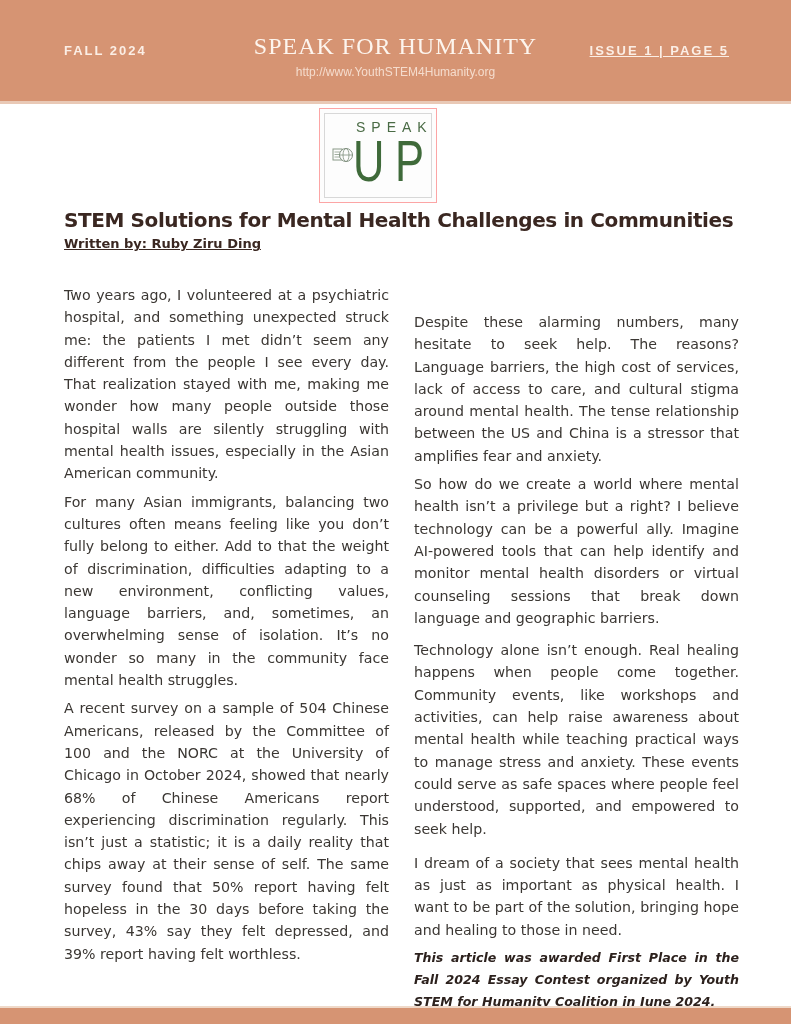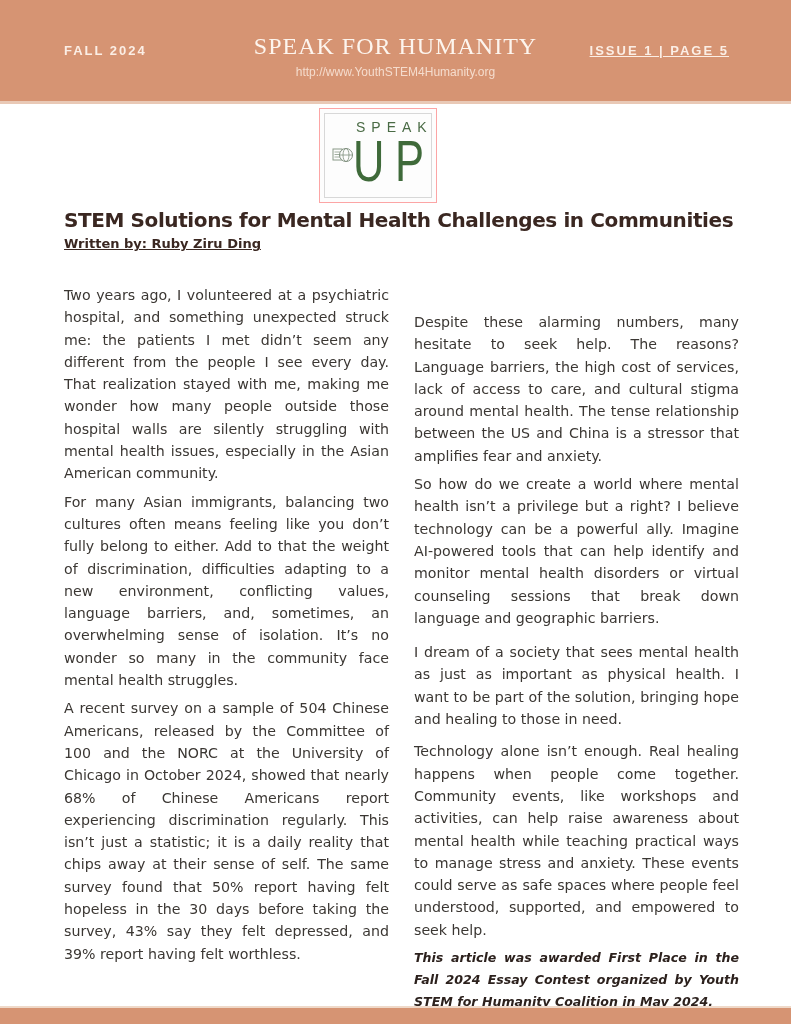--- a/index.html
+++ b/index.html
@@ -67,18 +67,18 @@
 
 <div class="col col-left">
   <p>Two years ago, I volunteered at a psychiatric hospital, and something unexpected struck me: the patients I met didn’t seem any different from the people I see every day. That realization stayed with me, making me wonder how many people outside those hospital walls are silently struggling with mental health issues, especially in the Asian American community.</p>
   <p>For many Asian immigrants, balancing two cultures often means feeling like you don’t fully belong to either. Add to that the weight of discrimination, difficulties adapting to a new environment, conflicting values, language barriers, and, sometimes, an overwhelming sense of isolation. It’s no wonder so many in the community face mental health struggles.</p>
   <p>A recent survey on a sample of 504 Chinese Americans, released by the Committee of 100 and the NORC at the University of Chicago in October 2024, showed that nearly 68% of Chinese Americans report experiencing discrimination regularly. This isn’t just a statistic; it is a daily reality that chips away at their sense of self. The same survey found that 50% report having felt hopeless in the 30 days before taking the survey, 43% say they felt depressed, and 39% report having felt worthless.</p>
 </div>
 
 <div class="col col-right">
   <p>Despite these alarming numbers, many hesitate to seek help. The reasons? Language barriers, the high cost of services, lack of access to care, and cultural stigma around mental health. The tense relationship between the US and China is a stressor that amplifies fear and anxiety.</p>
   <p>So how do we create a world where mental health isn’t a privilege but a right? I believe technology can be a powerful ally. Imagine AI-powered tools that can help identify and monitor mental health disorders or virtual counseling sessions that break down language and geographic barriers.</p>
+  <p style="margin-top:10px">Technology alone isn’t enough. Real healing happens when people come together. Community events, like workshops and activities, can help raise awareness about mental health while teaching practical ways to manage stress and anxiety. These events could serve as safe spaces where people feel understood, supported, and empowered to seek help.</p>
   <p style="margin-top:12px">I dream of a society that sees mental health as just as important as physical health.  I want to be part of the solution, bringing hope and healing to those in need.</p>
-  <p style="margin-top:10px">Technology alone isn’t enough. Real healing happens when people come together. Community events, like workshops and activities, can help raise awareness about mental health while teaching practical ways to manage stress and anxiety. These events could serve as safe spaces where people feel understood, supported, and empowered to seek help.</p>
-  <p class="award">This article was awarded First Place in the Fall 2024 Essay Contest organized by Youth STEM for Humanity Coalition in May 2024.</p>
+  <p class="award">This article was awarded First Place in the Fall 2024 Essay Contest organized by Youth STEM for Humanity Coalition in June 2024.</p>
 </div>
 
 <div class="footer"></div>
 
 </body></html>

